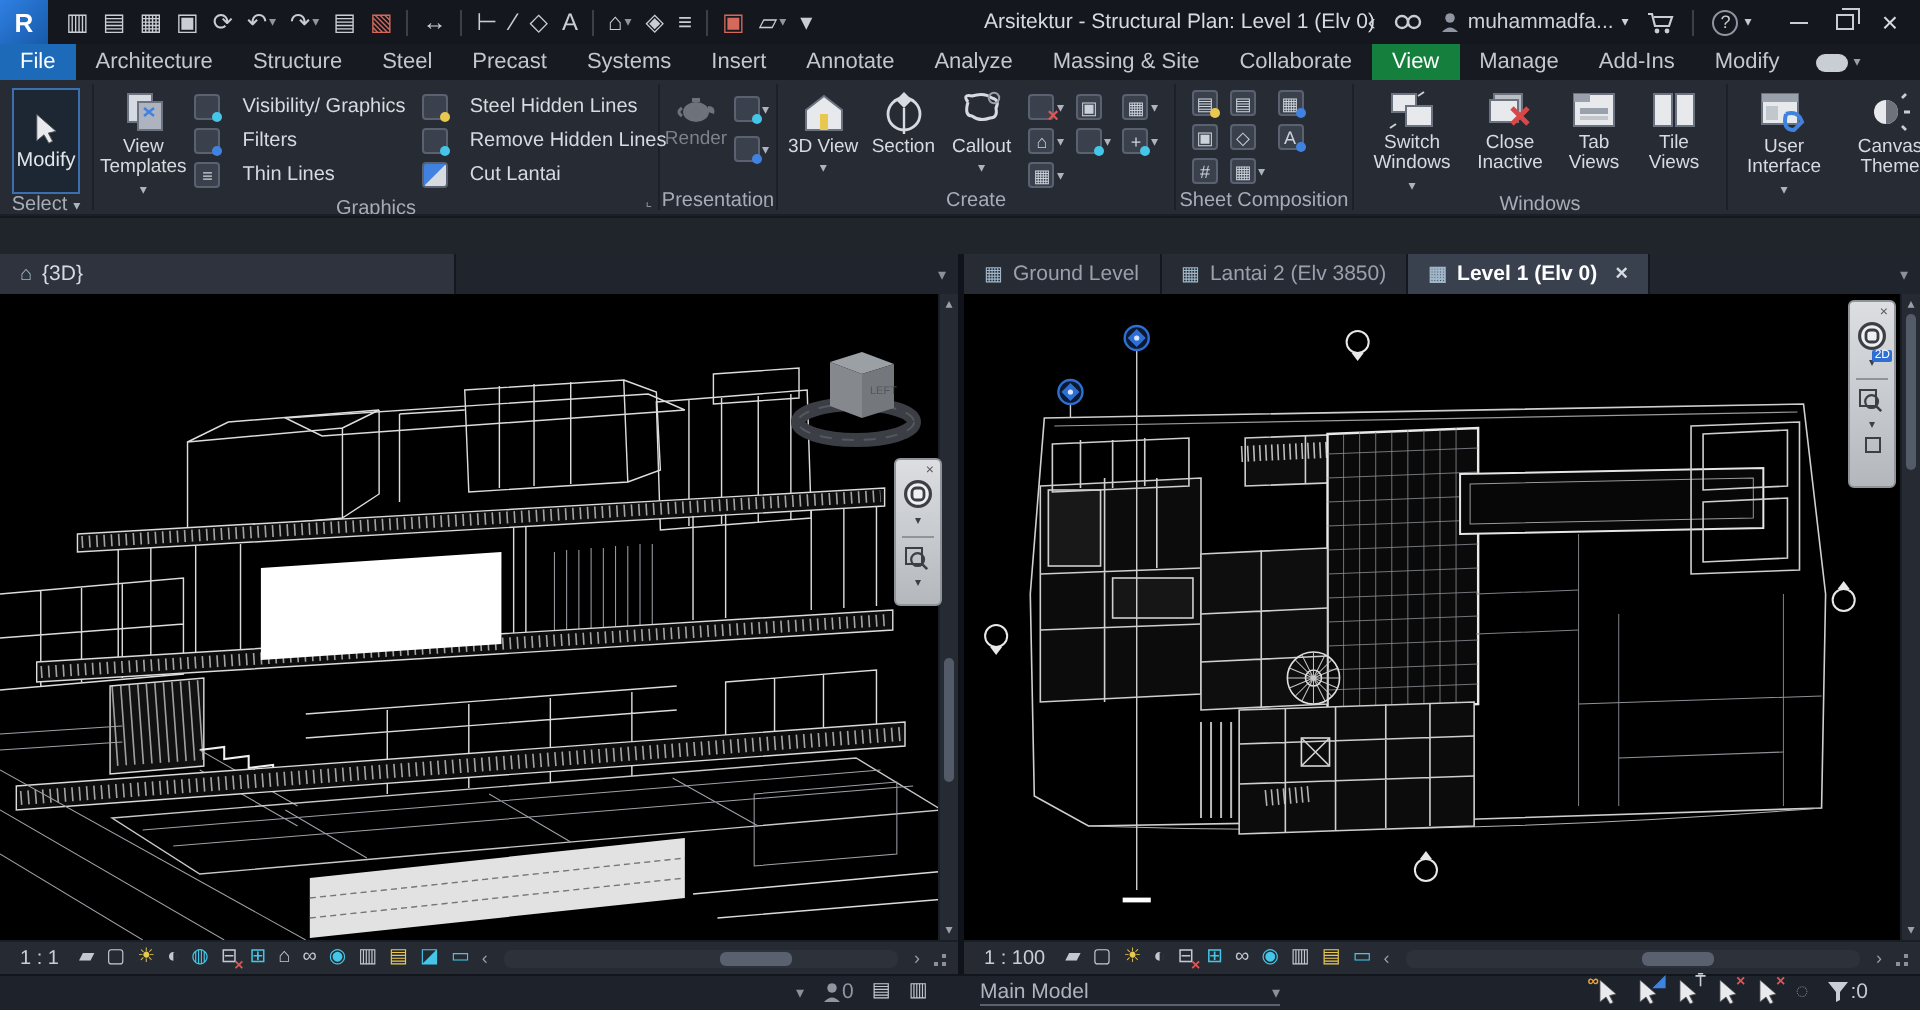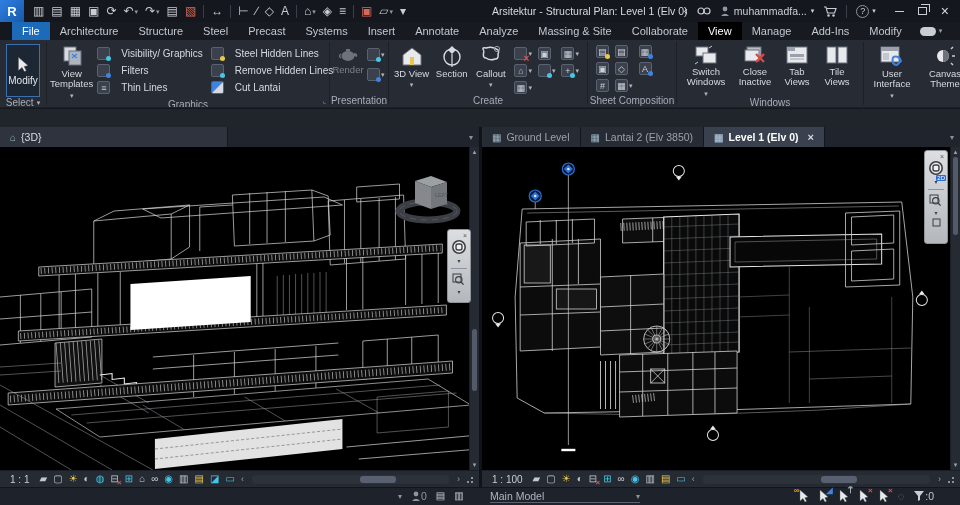--- a/index.html
+++ b/index.html
@@ -19,24 +19,24 @@
   .userchip{display:flex;align-items:center;gap:4px;color:#ccd0d8;}
   .helpchip{display:flex;align-items:center;gap:3px;}
   .qmark{width:13px;height:13px;border-radius:50%;border:1px solid #8f96a1;font-size:9px;display:inline-flex;align-items:center;justify-content:center;color:#c9cdd4;}
   .winbtns{display:flex;align-items:center;gap:14px;margin-left:10px;padding-right:4px;}
   .win-min{width:9px;height:1px;background:#c9cdd4;display:inline-block;}
   .win-restore{width:9px;height:8px;border:1px solid #c9cdd4;position:relative;display:inline-block;}
   .win-restore:before{content:"";position:absolute;left:2px;top:-4px;width:8px;height:7px;border:1px solid #c9cdd4;border-left:none;border-bottom:none;}
   .win-close{font-size:14px;color:#d6dae1;line-height:1;}
 
   
-  .tabrow{position:absolute;top:22px;left:12px;right:0;height:18px;background:#171a21;display:flex;align-items:stretch;font-size:11px;color:#c2c7d0;}
+  .tabrow{position:absolute;top:22px;left:0;right:0;height:18px;background:#171a21;display:flex;align-items:stretch;font-size:11px;color:#c2c7d0;}
   .rtab{padding:0 10px;display:flex;align-items:center;white-space:nowrap;cursor:default;}
   .rtab.file{background:#1d6ab8;color:#fff;}
-  .rtab.active{background:#000000;color:#fff;text-align:center;}
+  .rtab.active{background:#15803d;color:#fff;text-align:center;}
   .ribbon-toggle{display:flex;align-items:center;gap:3px;margin-left:8px;color:#9aa0ab;}
   .pill{width:16px;height:9px;border-radius:5px;background:#c9cdd4;display:inline-block;}
 
   
   .ribbon{position:absolute;top:40px;left:0;right:0;height:68px;background:#272b33;display:flex;overflow:hidden;border-bottom:1px solid #1b1f26;}
   .rpanel{position:relative;display:flex;flex-direction:column;flex:0 0 auto;}
   .pbody{flex:1;display:flex;align-items:flex-start;padding:2px 3px 0;}
   .plabel{height:14px;font-size:10px;color:#a7adb8;display:flex;align-items:center;justify-content:center;gap:3px;white-space:nowrap;}
   .rdiv{width:1px;background:#1d2127;margin:2px 0;flex:0 0 auto;}
   .bigbtn{display:flex;flex-direction:column;align-items:center;text-align:center;font-size:9.5px;line-height:1.08;color:#d6dae1;gap:2px;padding-top:3px;cursor:default;}

